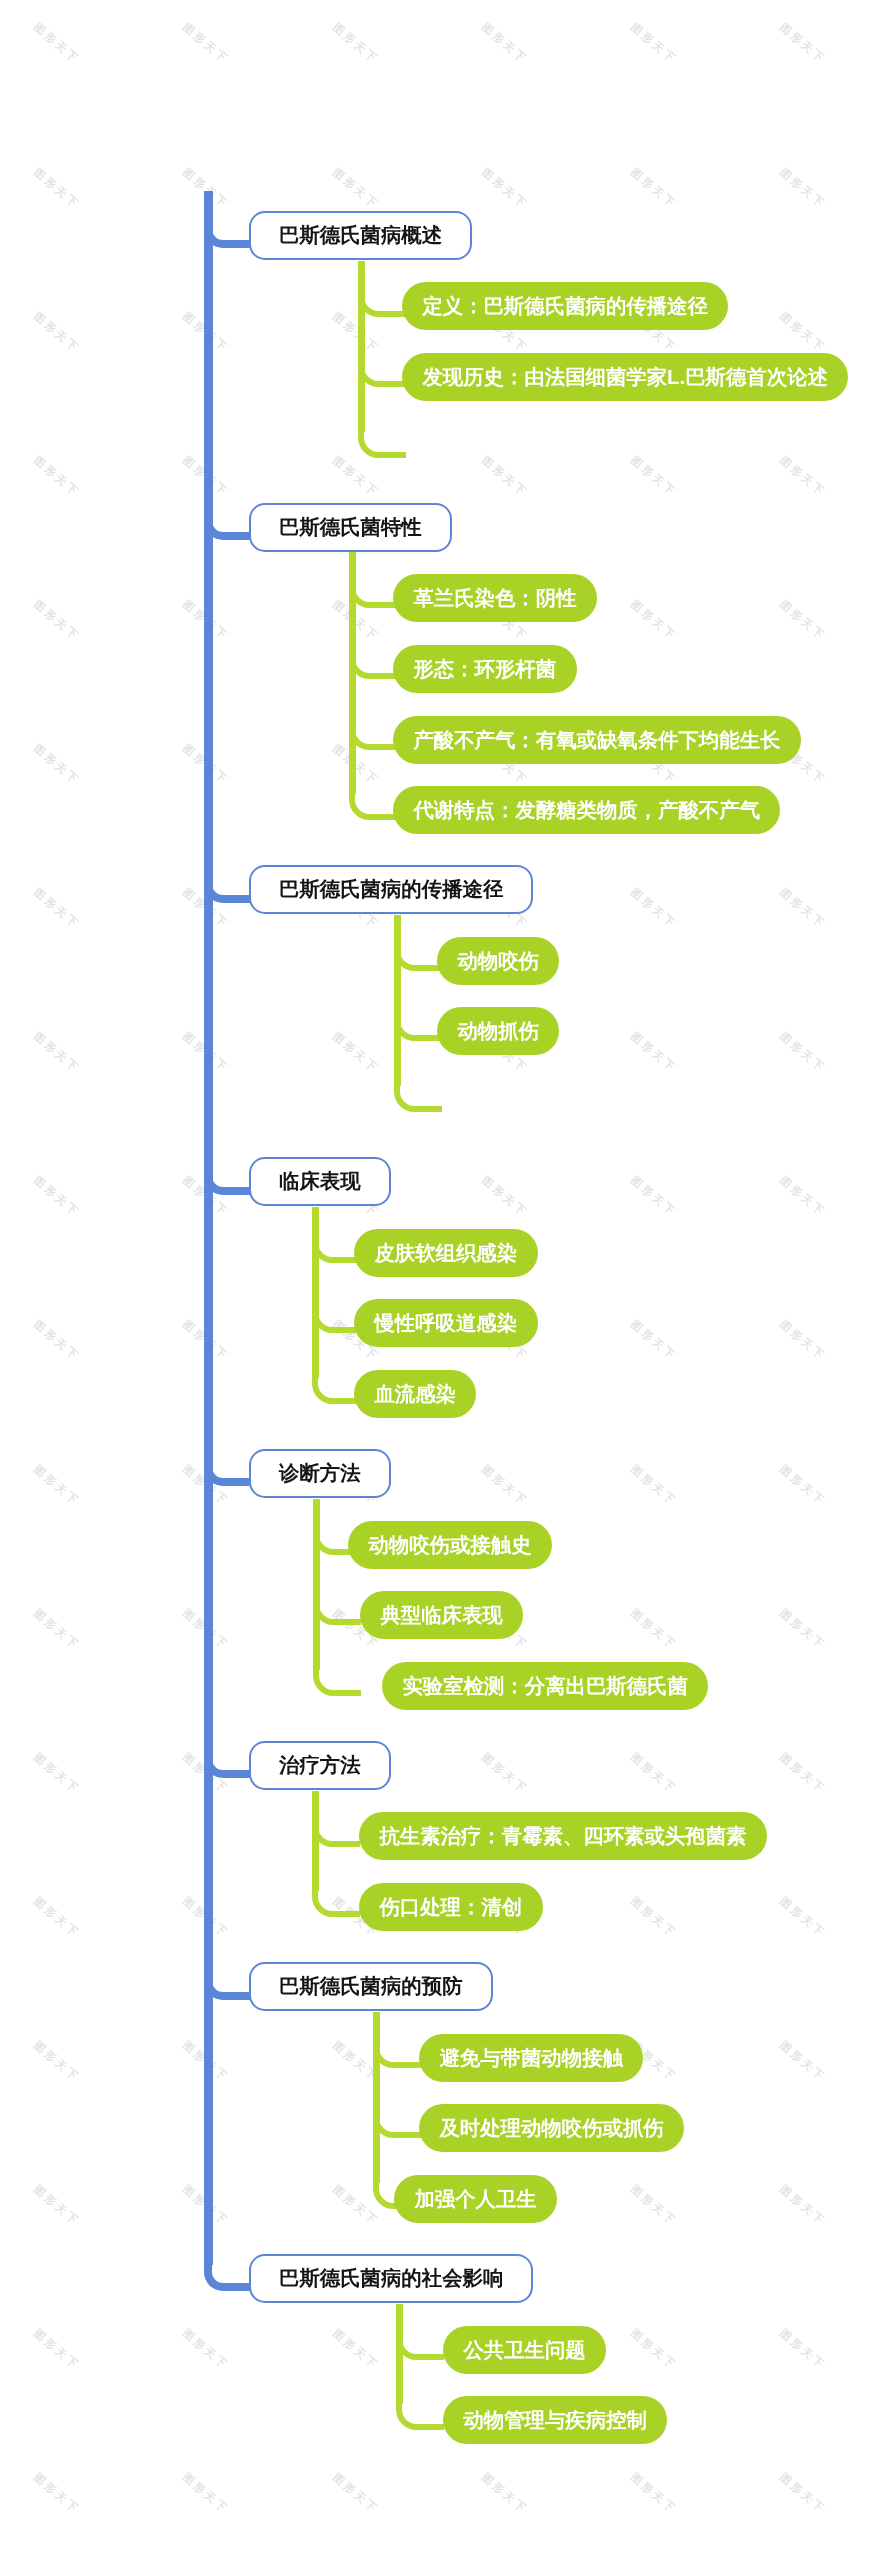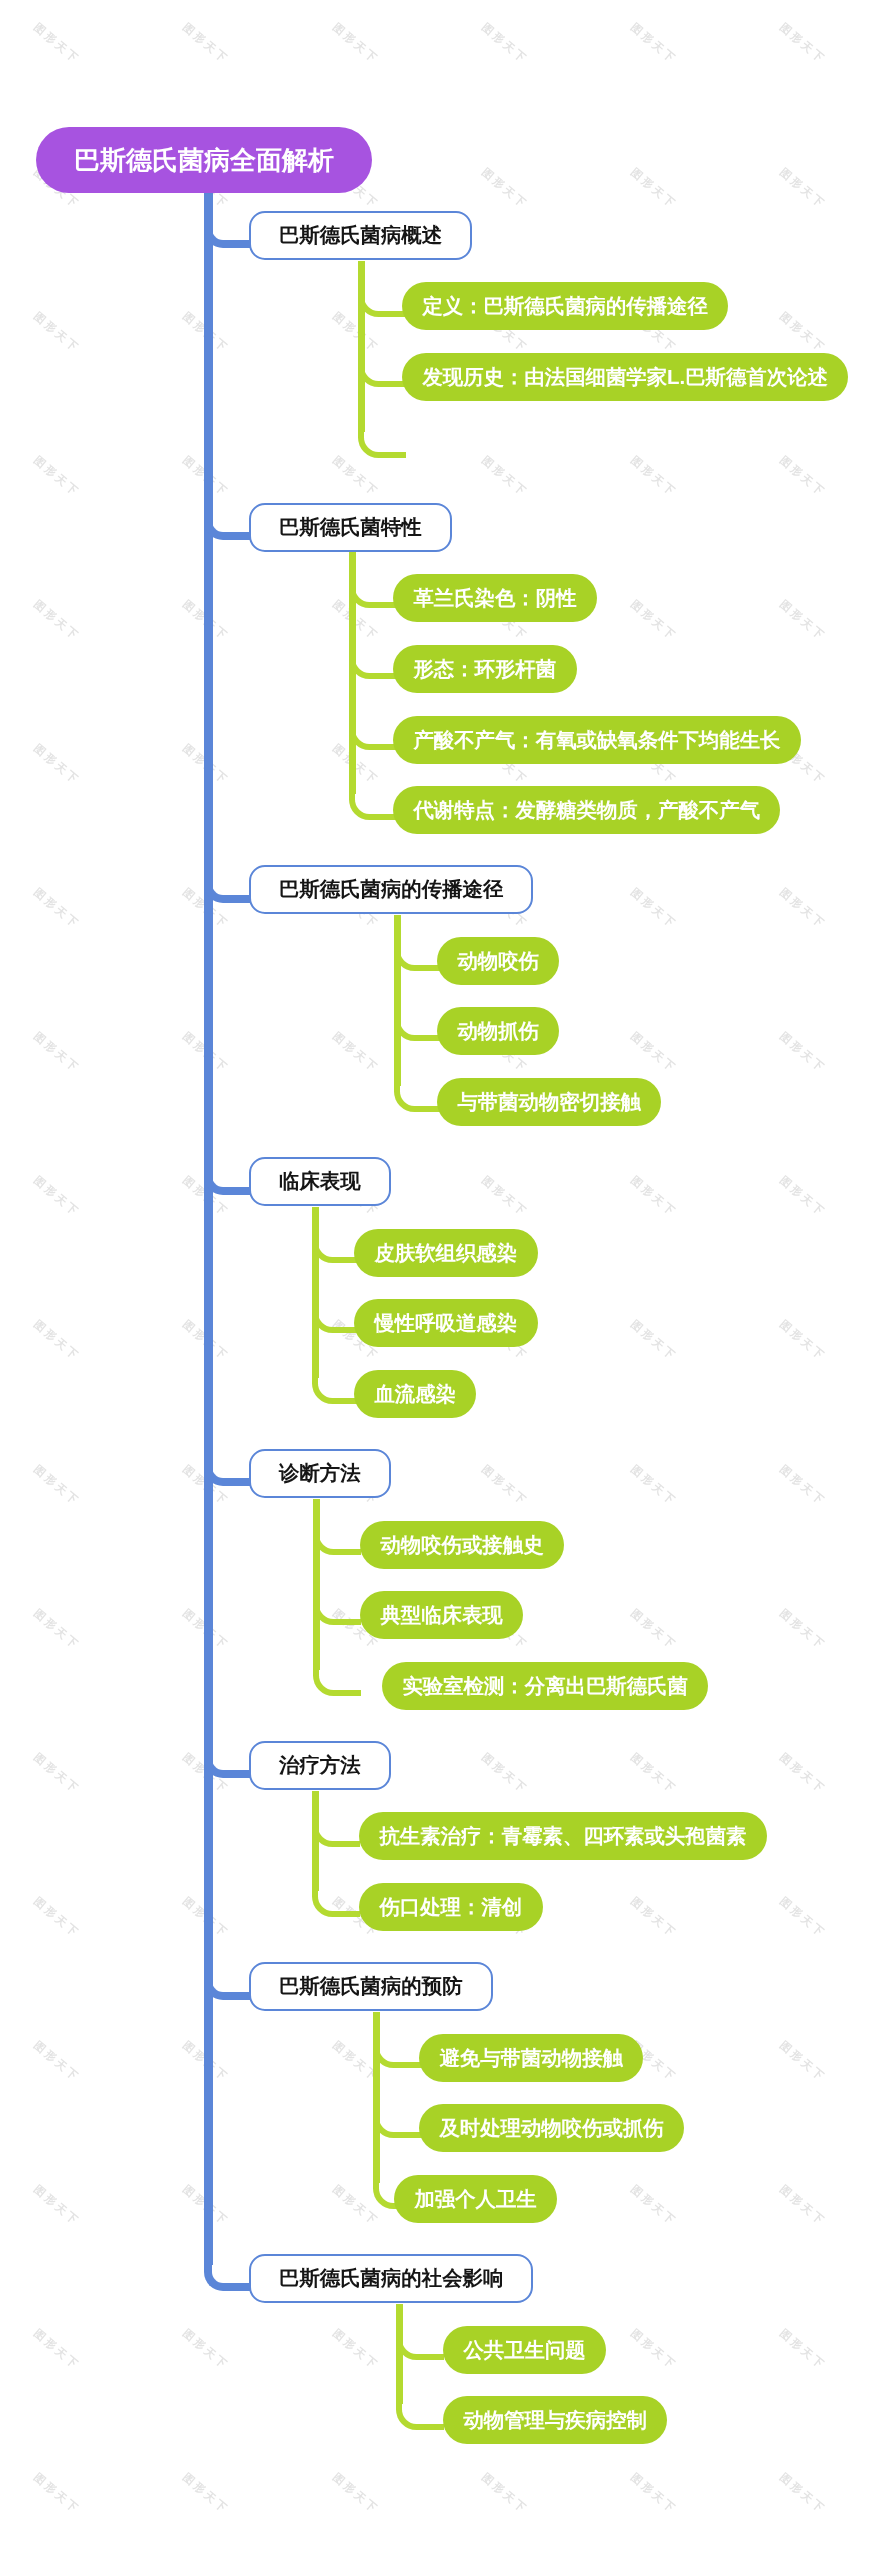--- a/index.html
+++ b/index.html
@@ -181,44 +181,42 @@
   <div class="eg" style="left:313px;top:1596px"></div>
   <div class="eg" style="left:313px;top:1667px"></div>
   <div class="eg" style="left:312px;top:1818px"></div>
   <div class="eg" style="left:312px;top:1888px"></div>
   <div class="eg" style="left:373px;top:2039px"></div>
   <div class="eg" style="left:373px;top:2109px"></div>
   <div class="eg" style="left:373px;top:2180px"></div>
   <div class="eg" style="left:396px;top:2331px"></div>
   <div class="eg" style="left:396px;top:2401px"></div>
 
-  <div class="root">巴斯德氏菌病全面解析</div>
 
   <div class="bb" style="top:211px">巴斯德氏菌病概述</div>
   <div class="bb" style="top:503px">巴斯德氏菌特性</div>
   <div class="bb" style="top:865px">巴斯德氏菌病的传播途径</div>
   <div class="bb" style="top:1157px">临床表现</div>
   <div class="bb" style="top:1449px">诊断方法</div>
   <div class="bb" style="top:1741px">治疗方法</div>
   <div class="bb" style="top:1962px">巴斯德氏菌病的预防</div>
   <div class="bb" style="top:2254px">巴斯德氏菌病的社会影响</div>
 
   <div class="pl" style="left:402px;top:282px">定义：巴斯德氏菌病的传播途径</div>
   <div class="pl" style="left:402px;top:353px">发现历史：由法国细菌学家L.巴斯德首次论述</div>
   <div class="pl" style="left:393px;top:574px">革兰氏染色：阴性</div>
   <div class="pl" style="left:393px;top:645px">形态：环形杆菌</div>
   <div class="pl" style="left:393px;top:716px">产酸不产气：有氧或缺氧条件下均能生长</div>
   <div class="pl" style="left:393px;top:786px">代谢特点：发酵糖类物质，产酸不产气</div>
   <div class="pl" style="left:437px;top:937px">动物咬伤</div>
   <div class="pl" style="left:437px;top:1007px">动物抓伤</div>
-  <div class="pl" style="left:437px;top:1078px">与带菌动物密切接触</div>
   <div class="pl" style="left:354px;top:1229px">皮肤软组织感染</div>
   <div class="pl" style="left:354px;top:1299px">慢性呼吸道感染</div>
   <div class="pl" style="left:354px;top:1370px">血流感染</div>
-  <div class="pl" style="left:360px;top:1521px">动物咬伤或接触史</div>
+  <div class="pl" style="left:348px;top:1521px">动物咬伤或接触史</div>
   <div class="pl" style="left:360px;top:1591px">典型临床表现</div>
   <div class="pl" style="left:382px;top:1662px">实验室检测：分离出巴斯德氏菌</div>
   <div class="pl" style="left:359px;top:1812px">抗生素治疗：青霉素、四环素或头孢菌素</div>
   <div class="pl" style="left:359px;top:1883px">伤口处理：清创</div>
   <div class="pl" style="left:419px;top:2034px">避免与带菌动物接触</div>
   <div class="pl" style="left:419px;top:2104px">及时处理动物咬伤或抓伤</div>
   <div class="pl" style="left:394px;top:2175px">加强个人卫生</div>
   <div class="pl" style="left:443px;top:2326px">公共卫生问题</div>
   <div class="pl" style="left:443px;top:2396px">动物管理与疾病控制</div>
 

